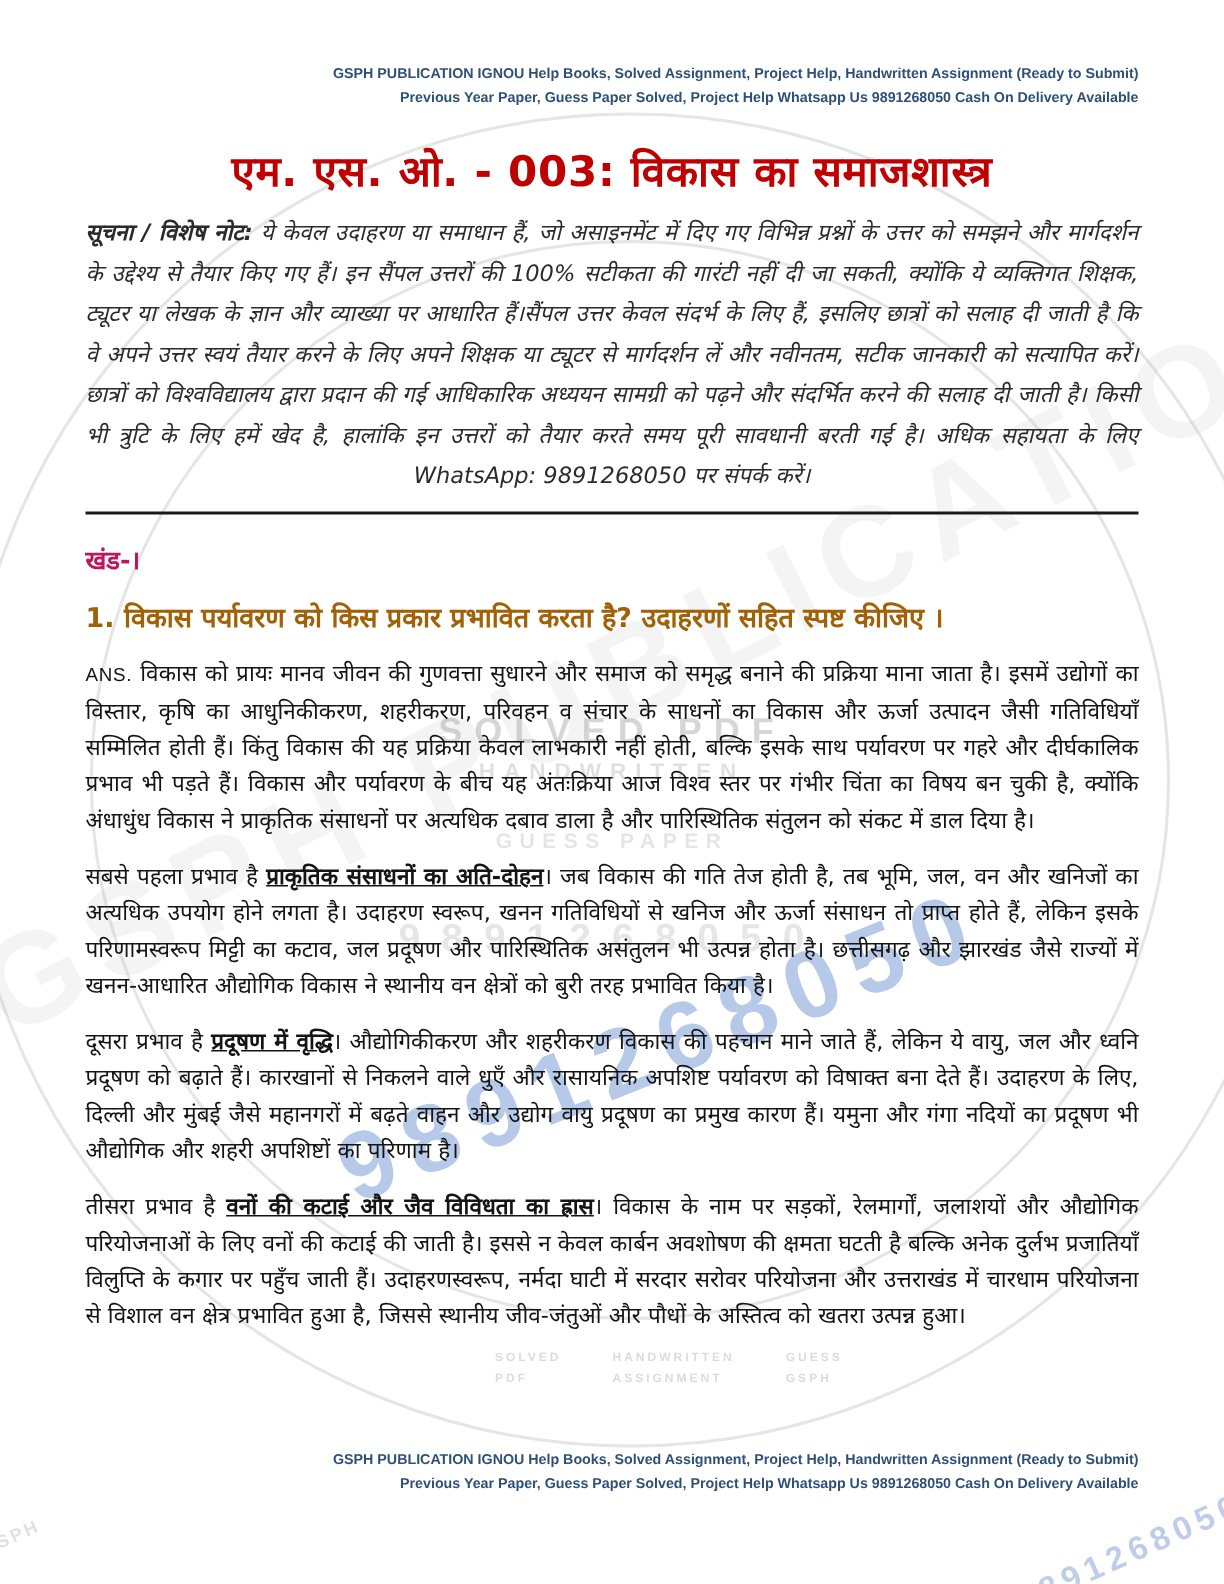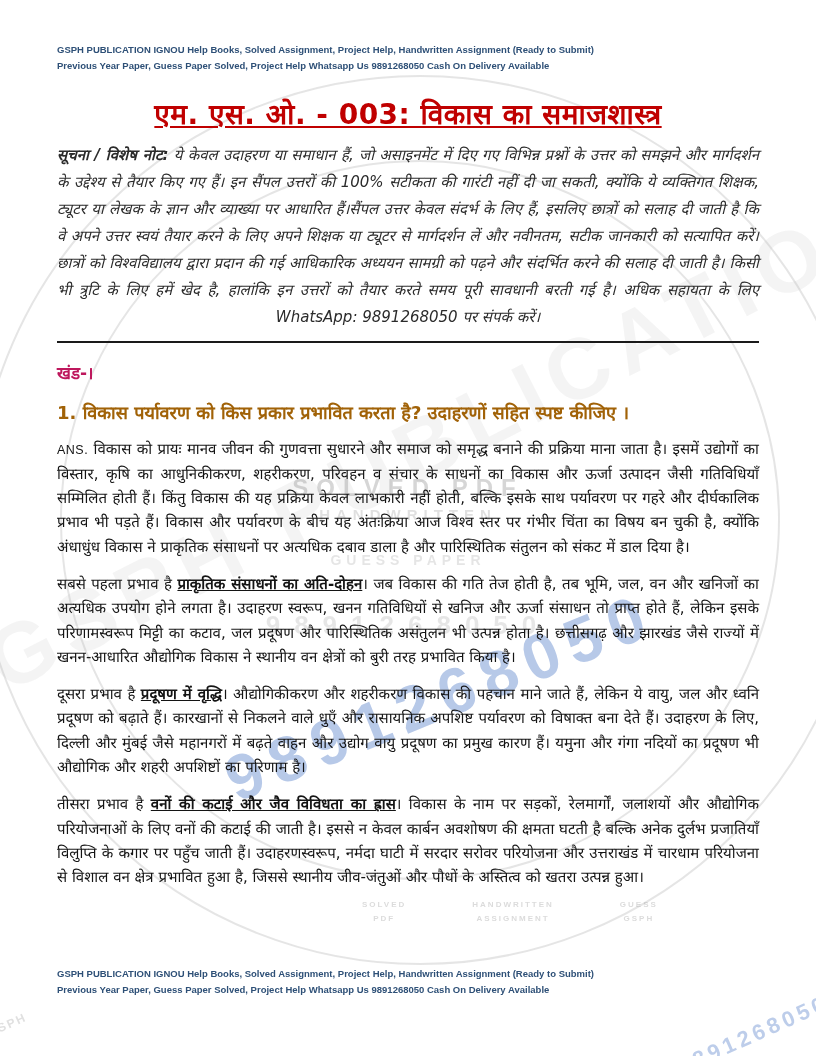--- a/index.html
+++ b/index.html
@@ -37,52 +37,51 @@
     font-family: "Liberation Sans", sans-serif; font-weight: bold;
   }
   .wm-phone-blue {
     position: absolute; left: 120px; top: 660px; width: 640px;
     transform: rotate(-22deg);
     font-size: 64px; font-weight: bold; letter-spacing: 10px;
     opacity: .38; text-align: center; white-space: nowrap;
     font-family: "Liberation Sans", sans-serif;
   }
   .wm-cols { position: absolute; top: 898px; left: 330px; width: 360px; display: flex; gap: 34px; }
-  .wm-col { font-size: 8px; line-height: 1.8; letter-spacing: 2px; color: #9a9a9a; opacity: .35; white-space: pre-line; text-align: center; font-family: "Liberation Sans", sans-serif; font-weight: bold; margin-left: 32px; }
+  .wm-col { font-size: 8px; line-height: 1.8; letter-spacing: 2px; color: #9a9a9a; opacity: .35; white-space: pre-line; text-align: left; font-family: "Liberation Sans", sans-serif; font-weight: bold; }
   .wm-corner-phone {
     position: absolute; right: -18px; bottom: 8px; transform: rotate(-24deg);
     font-size: 22px; font-weight: bold; letter-spacing: 4px; opacity: .35;
     font-family: "Liberation Sans", sans-serif;
   }
   .wm-corner-left {
     position: absolute; left: -14px; bottom: 24px; transform: rotate(-24deg);
     font-size: 12px; font-weight: bold; letter-spacing: 2px; color: #9a9a9a; opacity: .3;
     font-family: "Liberation Sans", sans-serif;
   }
 
   
   .content { position: absolute; inset: 0; z-index: 1; padding: 0 57px; }
 
   .doc-header, .doc-footer {
-    text-align: left;
+    text-align: right;
     font-family: "Liberation Sans", sans-serif;
     font-weight: bold;
     font-size: 9.5px;
     line-height: 1.7;
   }
   .doc-header { padding-top: 42px; }
   .doc-footer { position: absolute; left: 57px; right: 57px; bottom: 58px; }
 
   .doc-title {
     margin-top: 20px;
     text-align: center;
     font-size: 28px;
     font-weight: bold;
     letter-spacing: 0.5px;
-    text-decoration: underline;
   }
 
   .doc-note {
     margin-top: 10px;
     font-style: italic;
     font-size: 15px;
     line-height: 1.8;
     color: #2b2b2b;
     text-align: justify;
     text-align-last: center;

